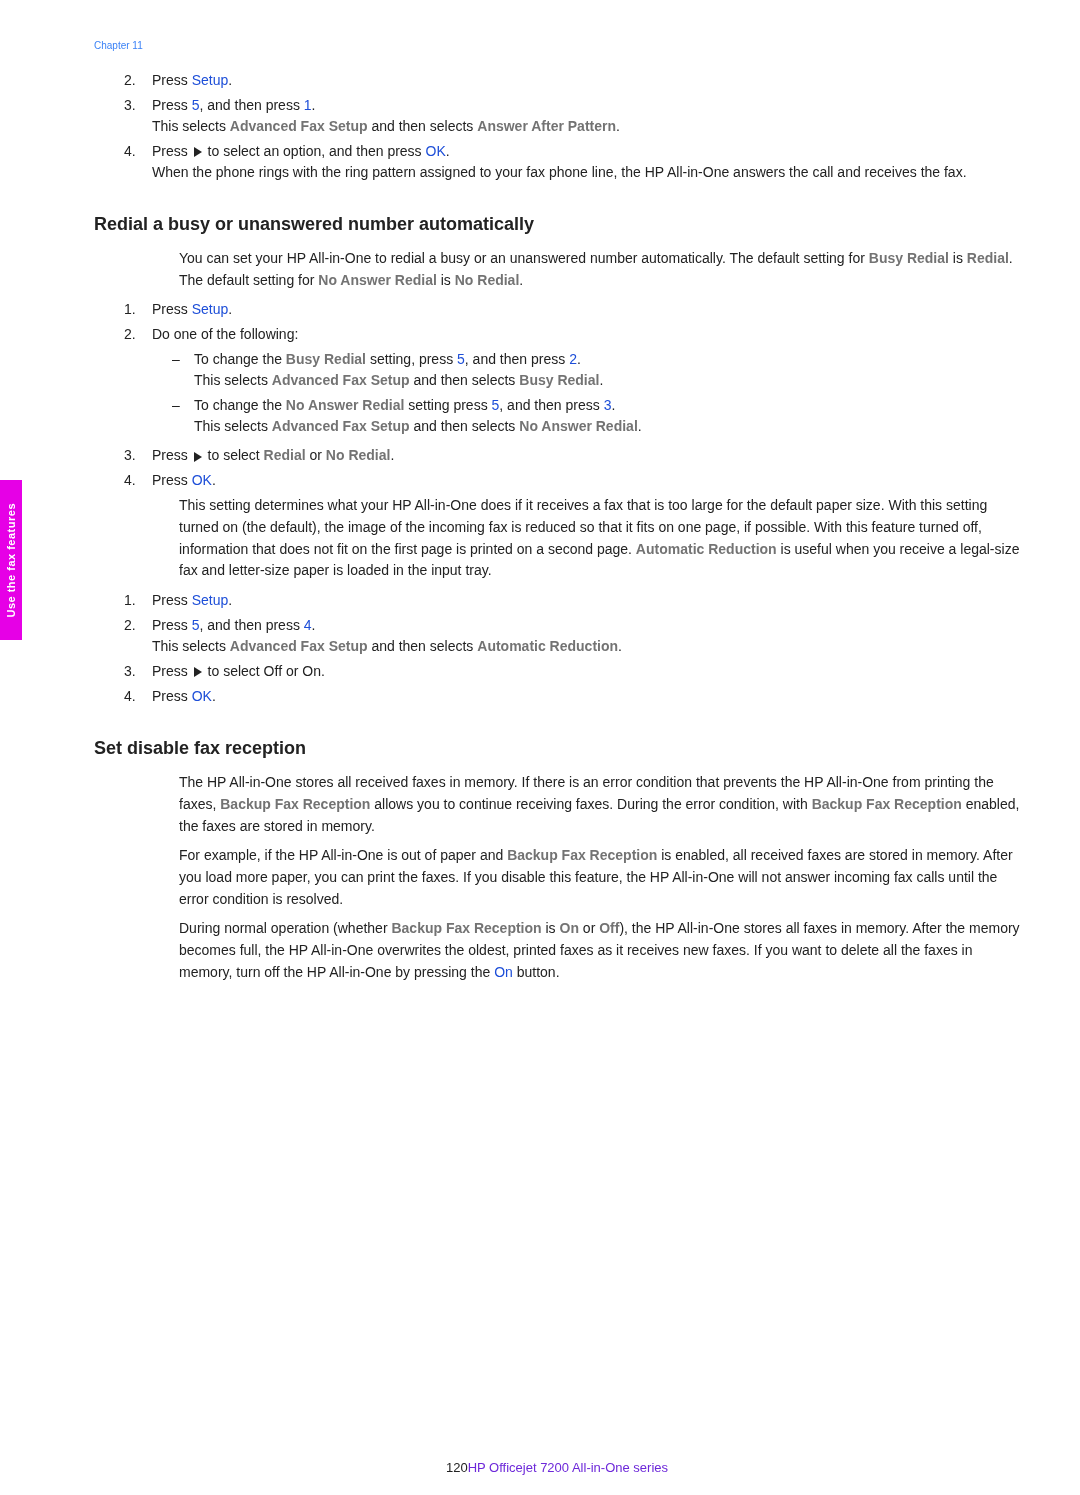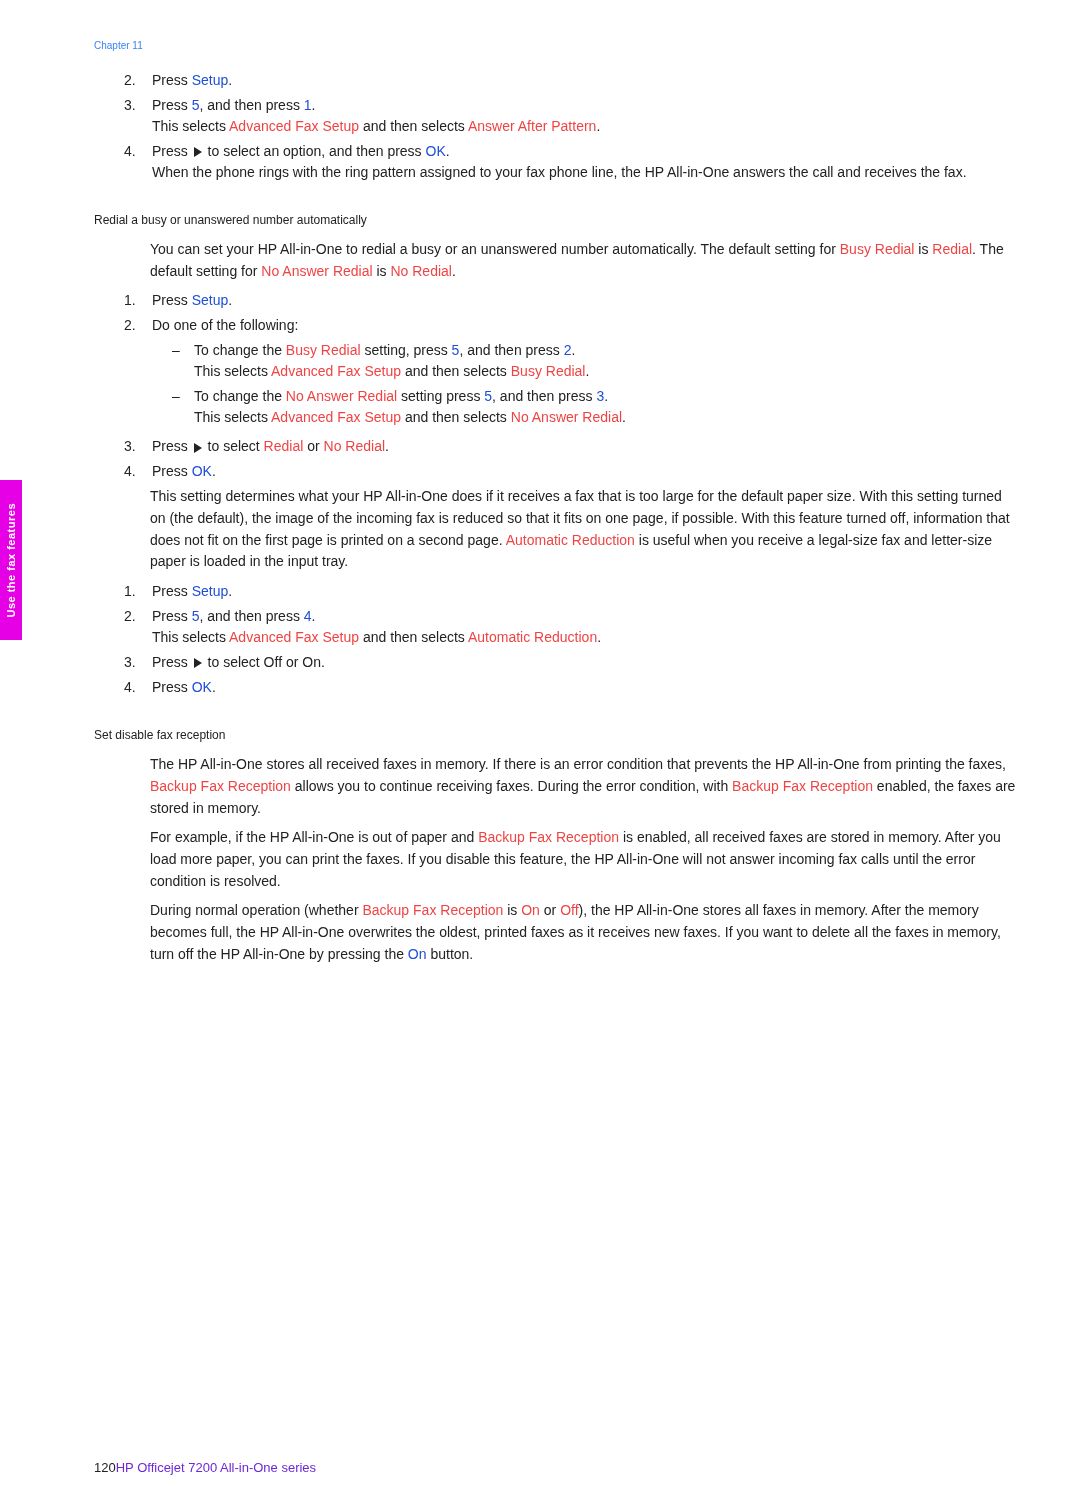--- a/index.html
+++ b/index.html
@@ -65,28 +65,28 @@
       line-height: 1.5;
     }
 
     
     .magenta {
       color: #1d4ed8;
       font-weight: normal;
     }
 
     .gray-term {
-      color: #ef4444;
-      font-weight: normal;
+      color: #737373;
+      font-weight: bold;
     }
 
     
     .section-heading {
-      font-size: 12px;
-      font-weight: normal;
+      font-size: 18px;
+      font-weight: bold;
       color: #222;
       margin-top: 28px;
       margin-bottom: 10px;
     }
 
     
     .num-list {
       list-style: none;
       margin-left: 30px;
     }
@@ -123,21 +123,21 @@
       min-width: 22px;
       font-size: 14px;
     }
 
     .dash-list li .dash-content {
       flex: 1;
     }
 
     
     .body-para {
-      margin-left: 56px;
+      margin-left: 85px;
       margin-bottom: 8px;
       line-height: 1.55;
     }
 
     
     .arrow {
       display: inline-block;
       width: 0;
       height: 0;
       border-top: 5px solid transparent;
@@ -147,21 +147,21 @@
       margin: 0 2px;
     }
 
     
     .footer {
       position: absolute;
       bottom: 20px;
       left: 94px;
       right: 60px;
       display: flex;
-      justify-content: flex-start;
+      justify-content: center;
       font-size: 13px;
       color: #222;
     }
 
     .footer-right {
       color: #6d28d9;
       font-size: 13px;
     }
 
     .intro-items {

